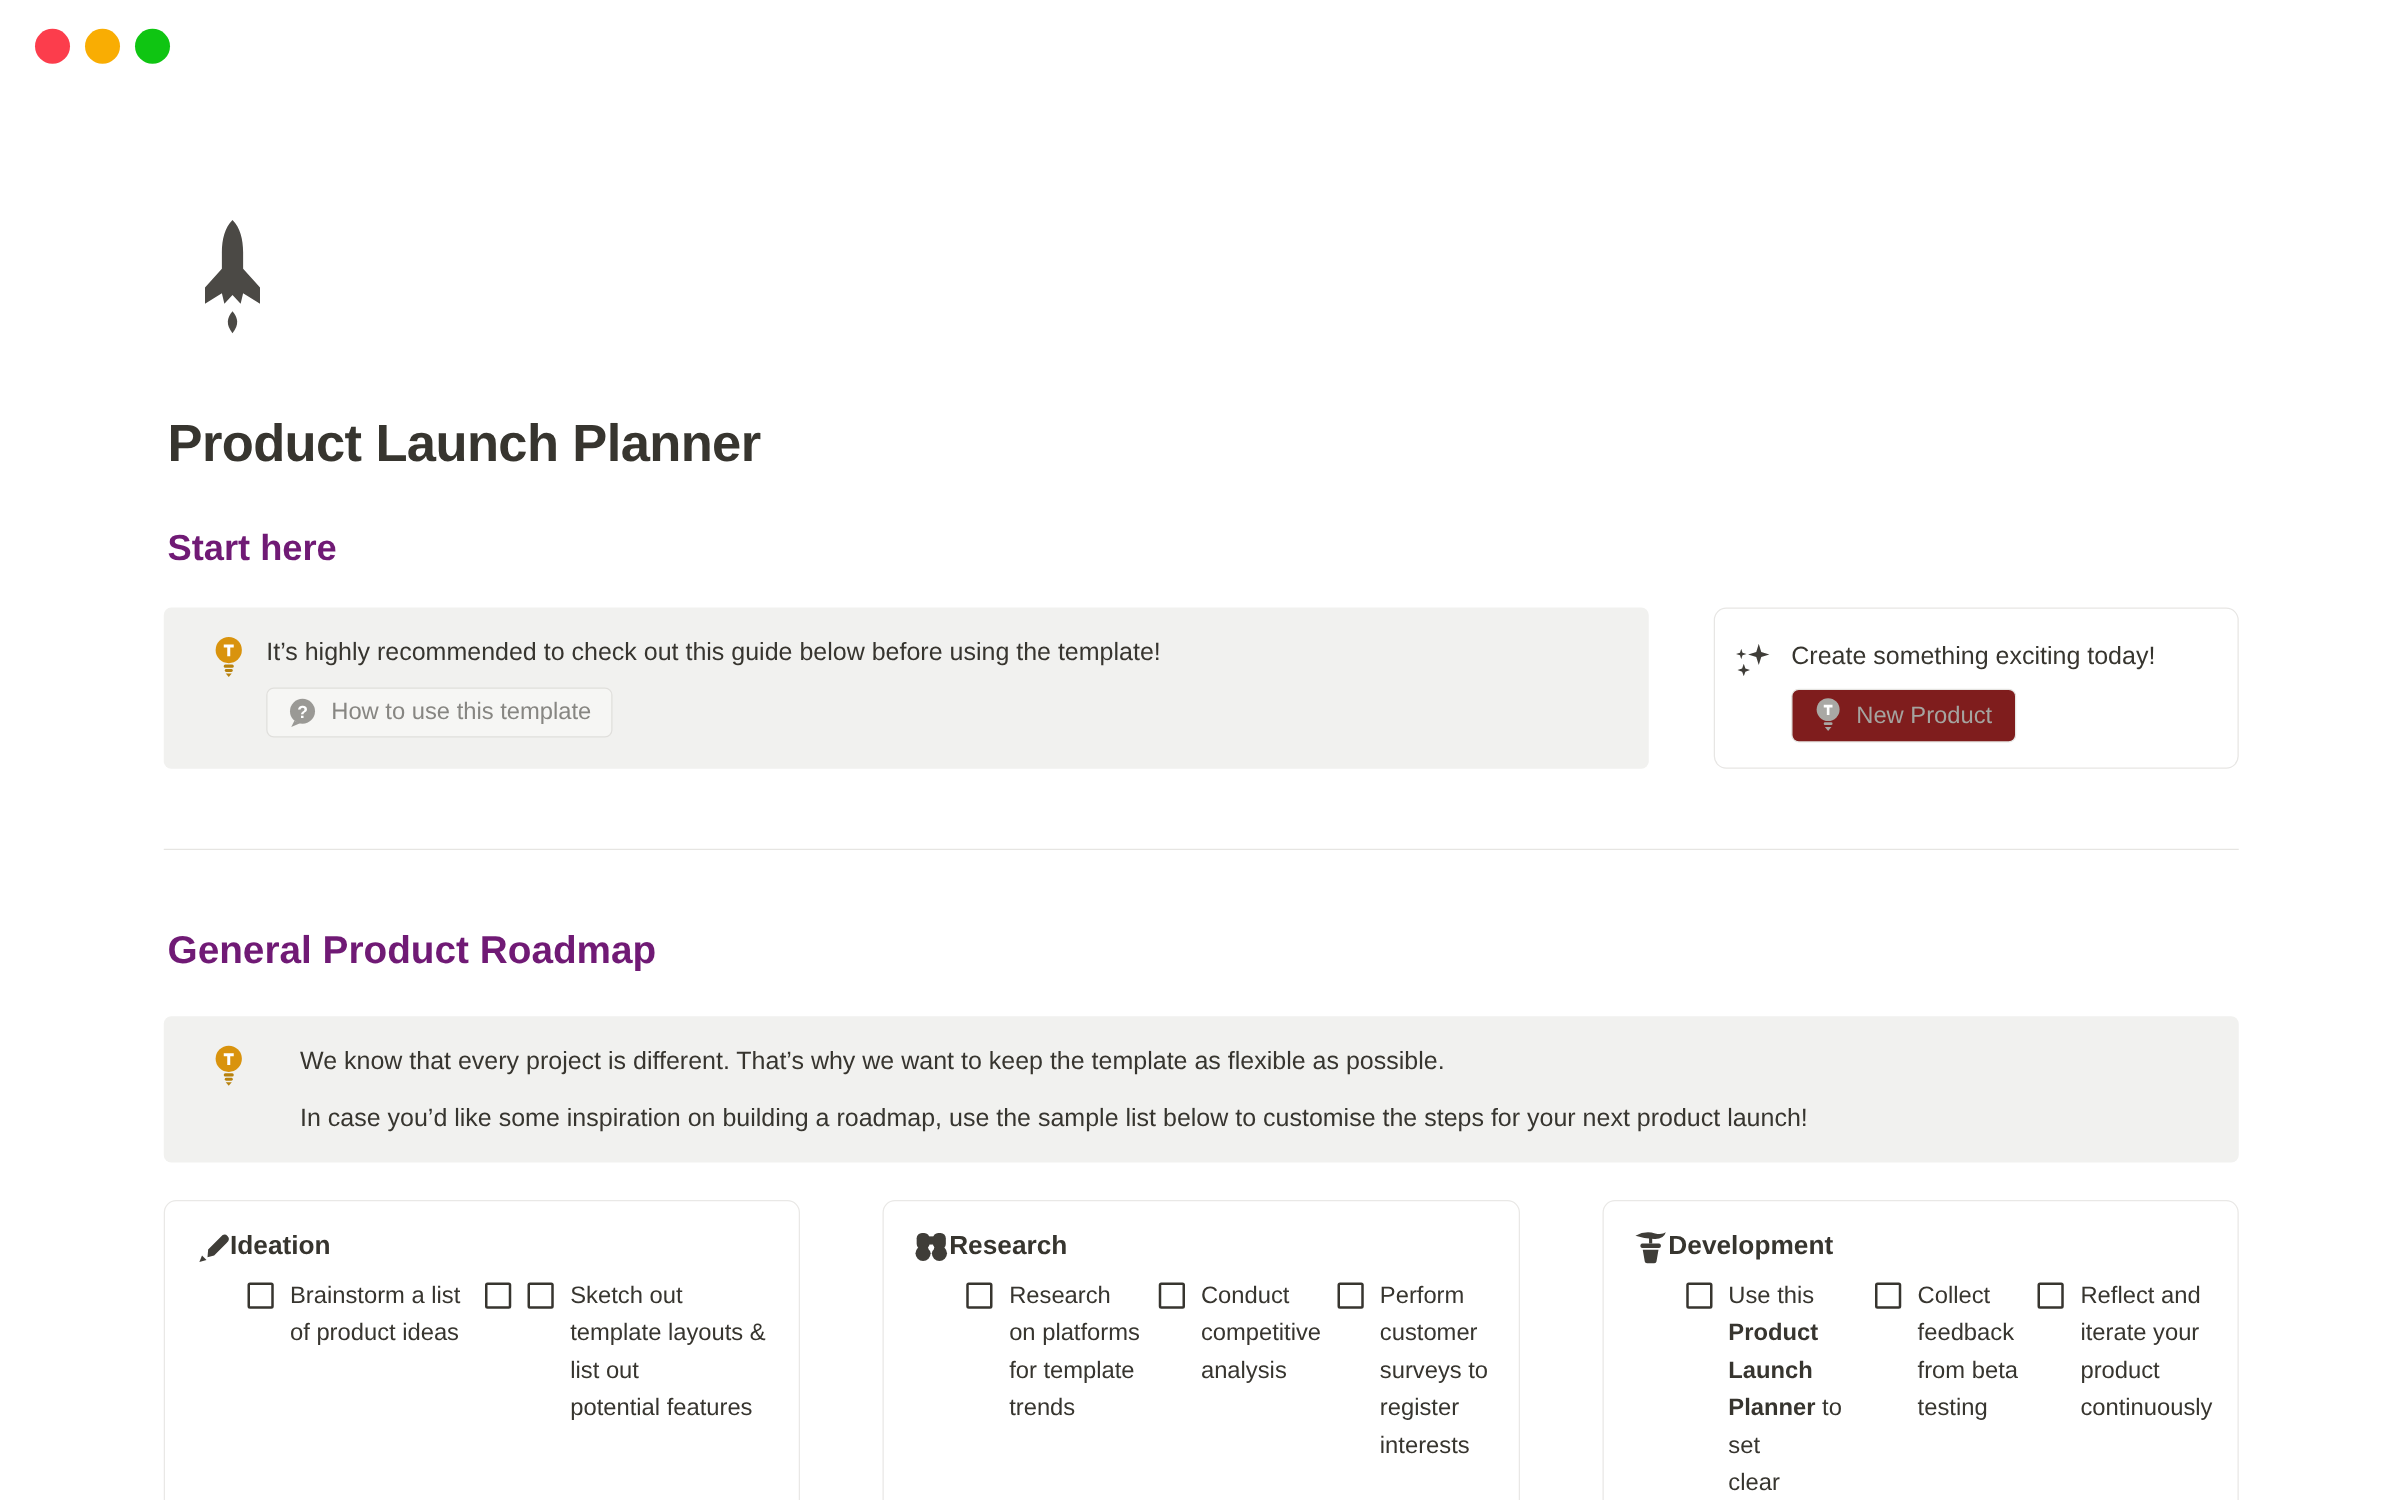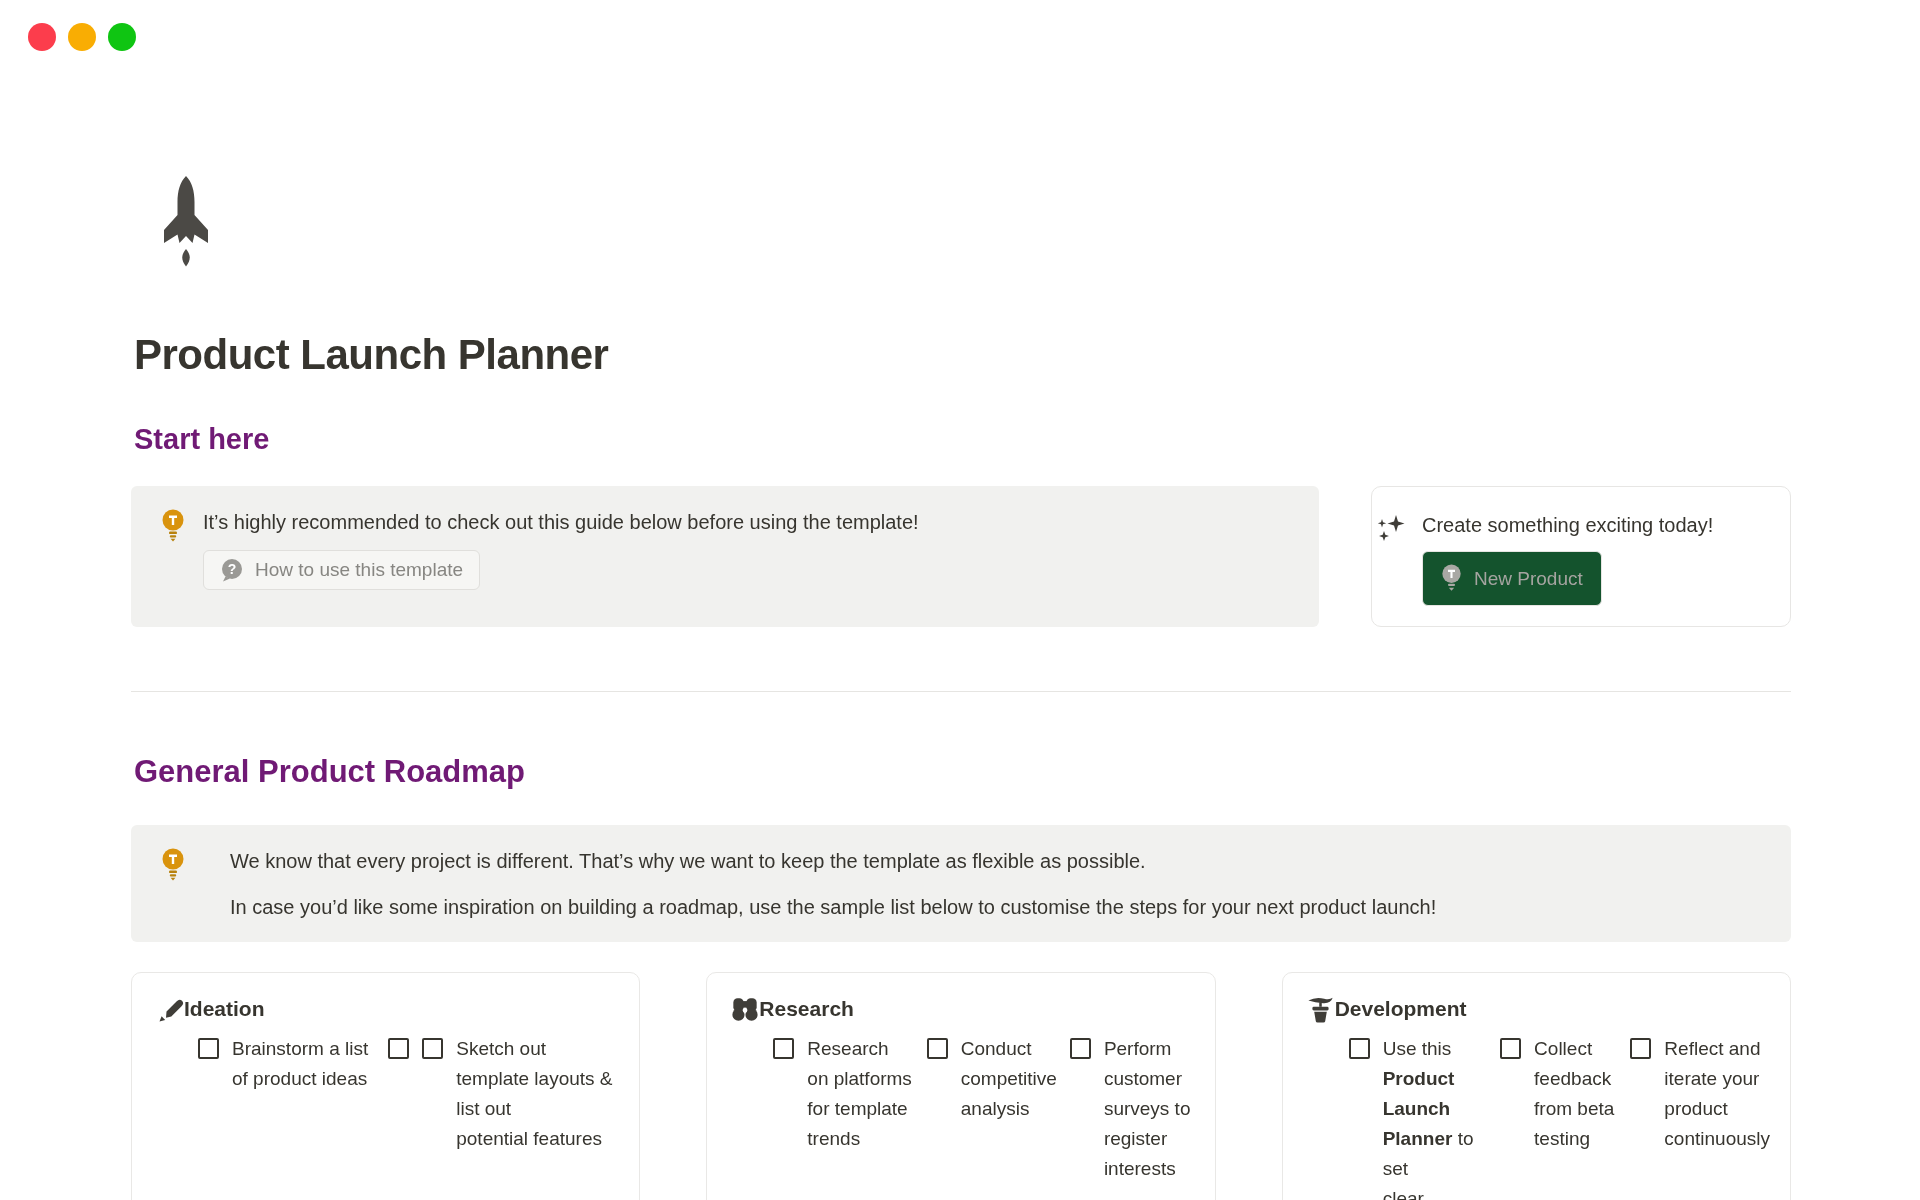--- a/index.html
+++ b/index.html
@@ -17,37 +17,37 @@
   .page-icon { margin-top: 175px; margin-left: 26px; width: 58px; height: 96px; cursor: pointer; }
 
   .page-title { margin-top: 60px; margin-left: 3px; font-size: 42px; font-weight: 700; letter-spacing: -0.5px; color: #37352f; }
 
   h2.section-heading { font-weight: 700; color: #701a75; }
   .start-heading { margin-top: 44px; margin-left: 3px; font-size: 29px; }
   .roadmap-heading { margin-top: 62px; margin-left: 3px; font-size: 31px; }
 
   .row1 { margin-top: 30px; display: flex; gap: 52px; align-items: stretch; }
 
-  .callout { background: #f1f1ef; border-radius: 6px; padding: 22px 28px 20px 30px; display: flex; gap: 18px; }
+  .callout { background: #f1f1ef; border-radius: 6px; padding: 22px 28px 20px 40px; display: flex; gap: 18px; }
   .callout-1 { flex: 1 1 auto; }
   .callout-2 { margin-top: 35px; gap: 45px; }
   .callout-icon { flex: 0 0 auto; margin-top: 1px; }
   .callout-text { font-size: 20px; line-height: 29px; color: #37352f; }
   .callout-text + .callout-text { margin-top: 17px; }
 
   .ghost-btn { margin-top: 13px; display: inline-flex; align-items: center; gap: 11px;
     background: #f6f6f4; border: 1px solid #e0dfdc; border-radius: 6px;
     height: 40px; padding: 0 16px; font-family: inherit; font-size: 19px; color: #878682; cursor: pointer; }
 
   .cta-card { flex: 0 0 420px; background: #ffffff; border: 1px solid #e7e6e4; border-radius: 10px;
-    padding: 24px 26px 20px 4px; display: flex; gap: 16px; align-items: flex-start; }
+    padding: 24px 26px 20px 15px; display: flex; gap: 16px; align-items: flex-start; }
   .cta-card .cta-text { font-size: 20px; line-height: 28px; color: #37352f; }
   .cta-btn { margin-top: 12px; display: inline-flex; align-items: center; gap: 12px;
-    background: #14532d; border: 1px solid #e6e5e2; border-radius: 6px;
-    height: 55px; padding: 0 18px; font-family: inherit; font-size: 19px; color: #a5a4a0; cursor: pointer; }
+    background: #7f1d1d; border: 1px solid #e6e5e2; border-radius: 6px;
+    height: 43px; padding: 0 18px; font-family: inherit; font-size: 19px; color: #a5a4a0; cursor: pointer; }
 
   .divider { margin-top: 64px; border: none; border-top: 1px solid #e6e5e2; height: 0; }
 
   .cards-row { margin-top: 30px; display: flex; gap: 66px; align-items: stretch; }
   .card { flex: 1 1 0; background: #ffffff; border: 1px solid #e9e8e6; border-radius: 10px; padding: 22px 20px 22px 24px; }
   .card-head { display: flex; align-items: center; }
   .card-head .card-icon { width: 28px; height: 28px; display: flex; align-items: center; justify-content: center; }
   .card-title { font-size: 21px; font-weight: 700; color: #37352f; }
   .todo-list { margin-top: 11px; margin-left: 42px; display: flex; flex-direction: row; gap: 13px; }
   .todo { display: flex; gap: 13px; align-items: flex-start; }

